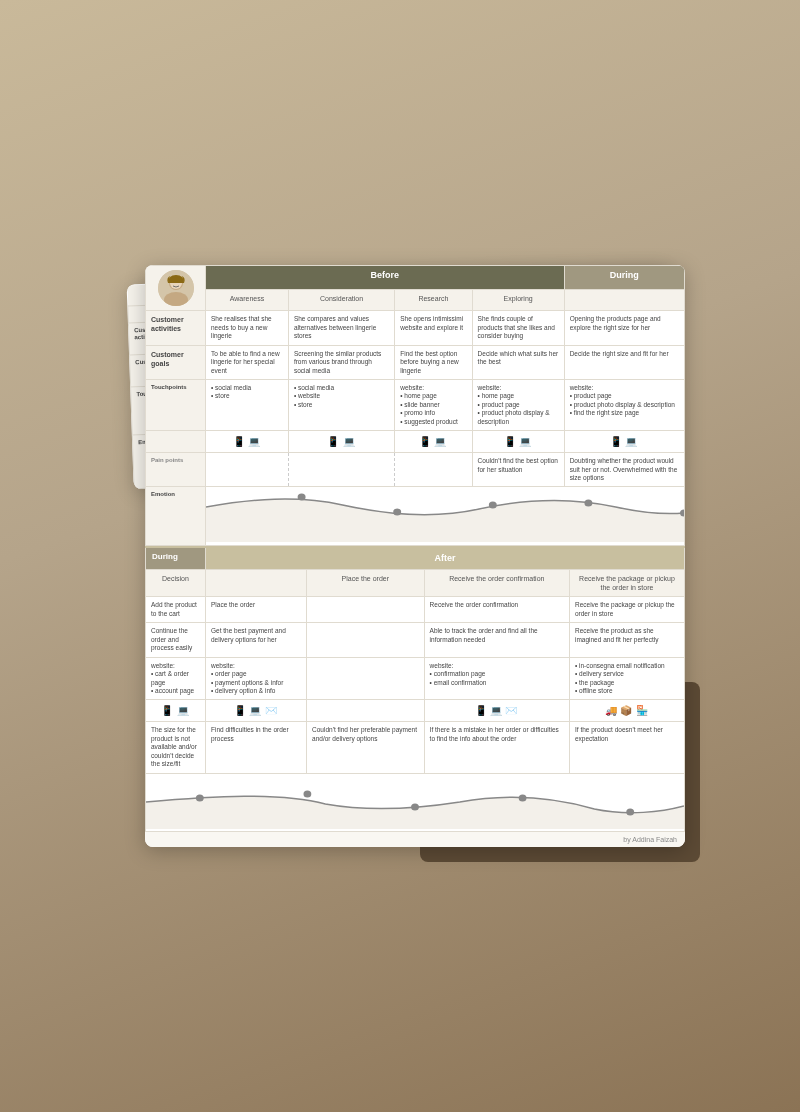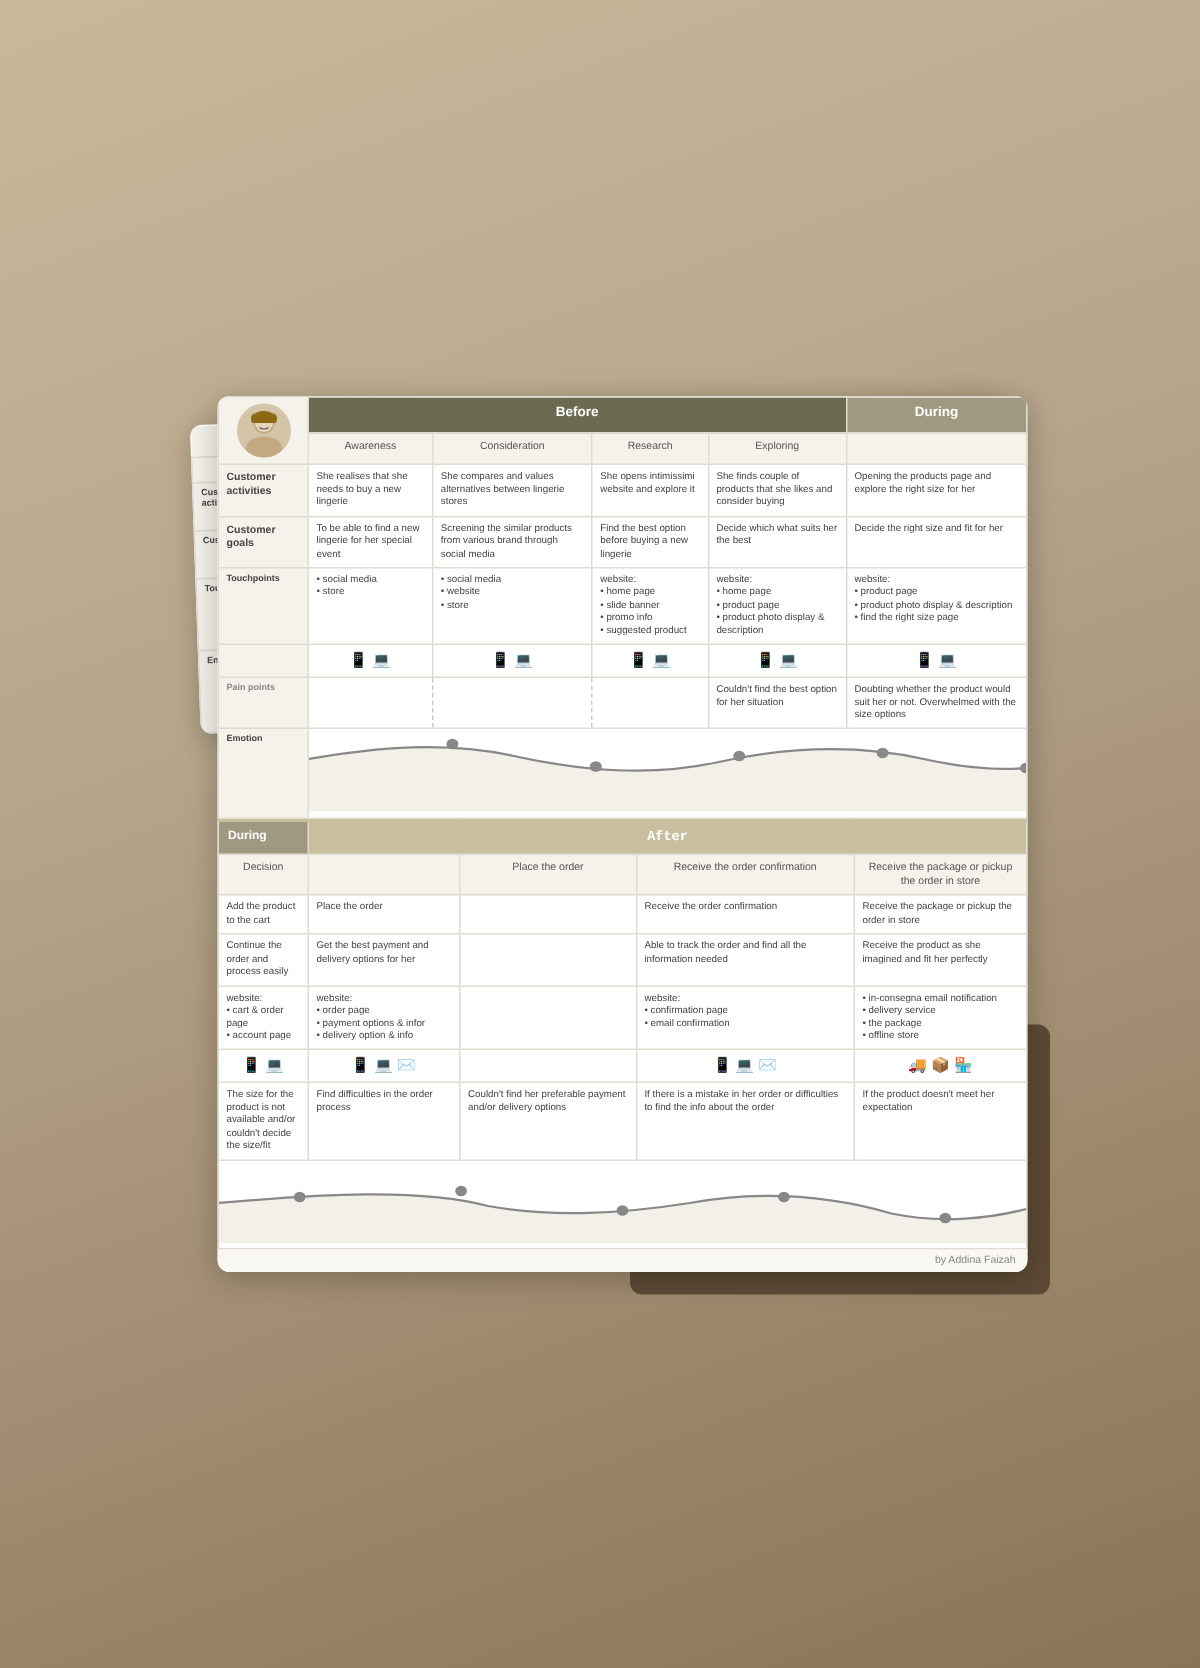--- a/index.html
+++ b/index.html
@@ -318,21 +318,21 @@
           </td>
         </tr>
       </tbody>
     </table>
 
     <div>
       <table class="journey-table" style="border-top: 2px solid #c8bf9f;">
         <thead>
           <tr>
             <th style="background:#a09880; color:#fff; font-size:8px; font-weight:bold; text-align:left; padding:4px 6px; width:60px;">During</th>
-            <th colspan="5" class="after-section-header" style="font-size:9px; padding:5px;font-family:Liberation Mono, monospace;">After</th>
+            <th colspan="5" class="after-section-header" style="font-size:9px; padding:5px;">After</th>
           </tr>
           <tr class="header-row-sub">
             <th>Decision</th>
             <th></th>
             <th>Place the order</th>
             <th>Receive the order confirmation</th>
             <th colspan="2">Receive the package or pickup the order in store</th>
           </tr>
         </thead>
         <tbody>

